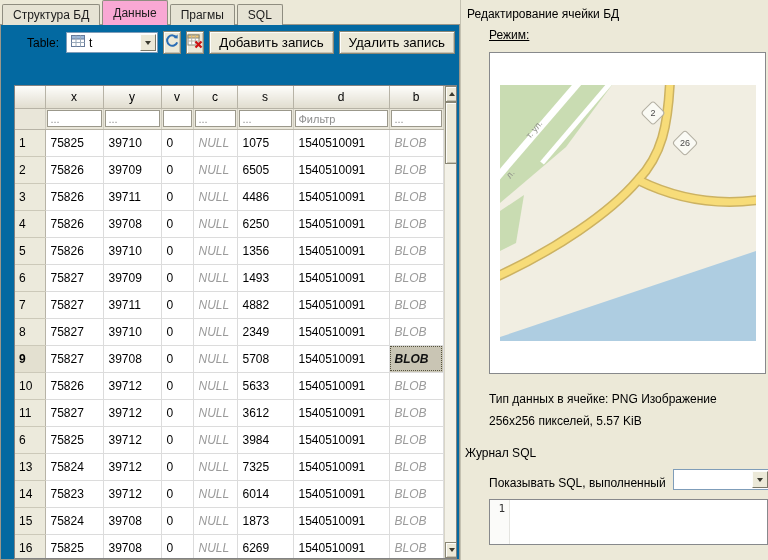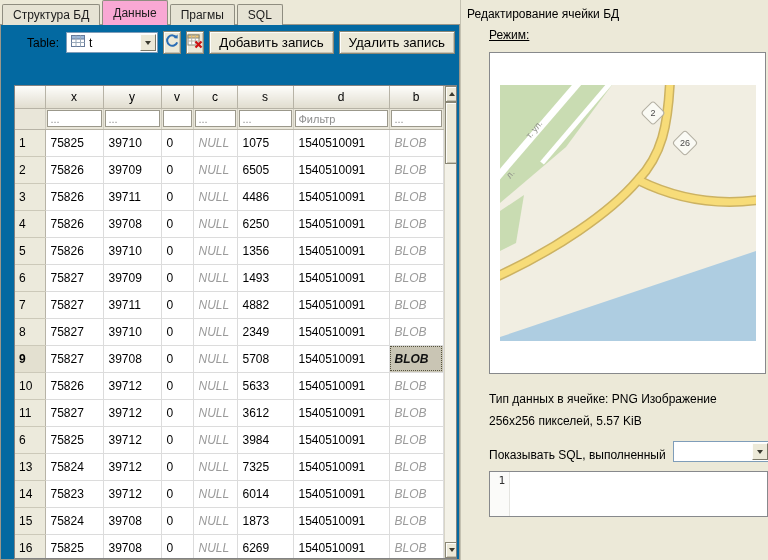--- a/index.html
+++ b/index.html
@@ -367,20 +367,21 @@
           <text class="map-marker-label" text-anchor="middle" dominant-baseline="central">26</text>
         </g>
       </svg>
     </div>
 
     <div class="cell-info">
       <div>Тип данных в ячейке: PNG Изображение</div>
       <div>256x256 пикселей,  5.57 KiB</div>
     </div>
 
+    <div class="dock-title sqllog-title">Журнал SQL</div>
 
     <div class="sql-filter-row">
       <span>Показывать SQL, выполненный</span>
       <div class="combo sql-combo">
         <span></span>
         <span class="arrow">
             <span class="tri-down"></span>
           </span>
       </div>
     </div>

